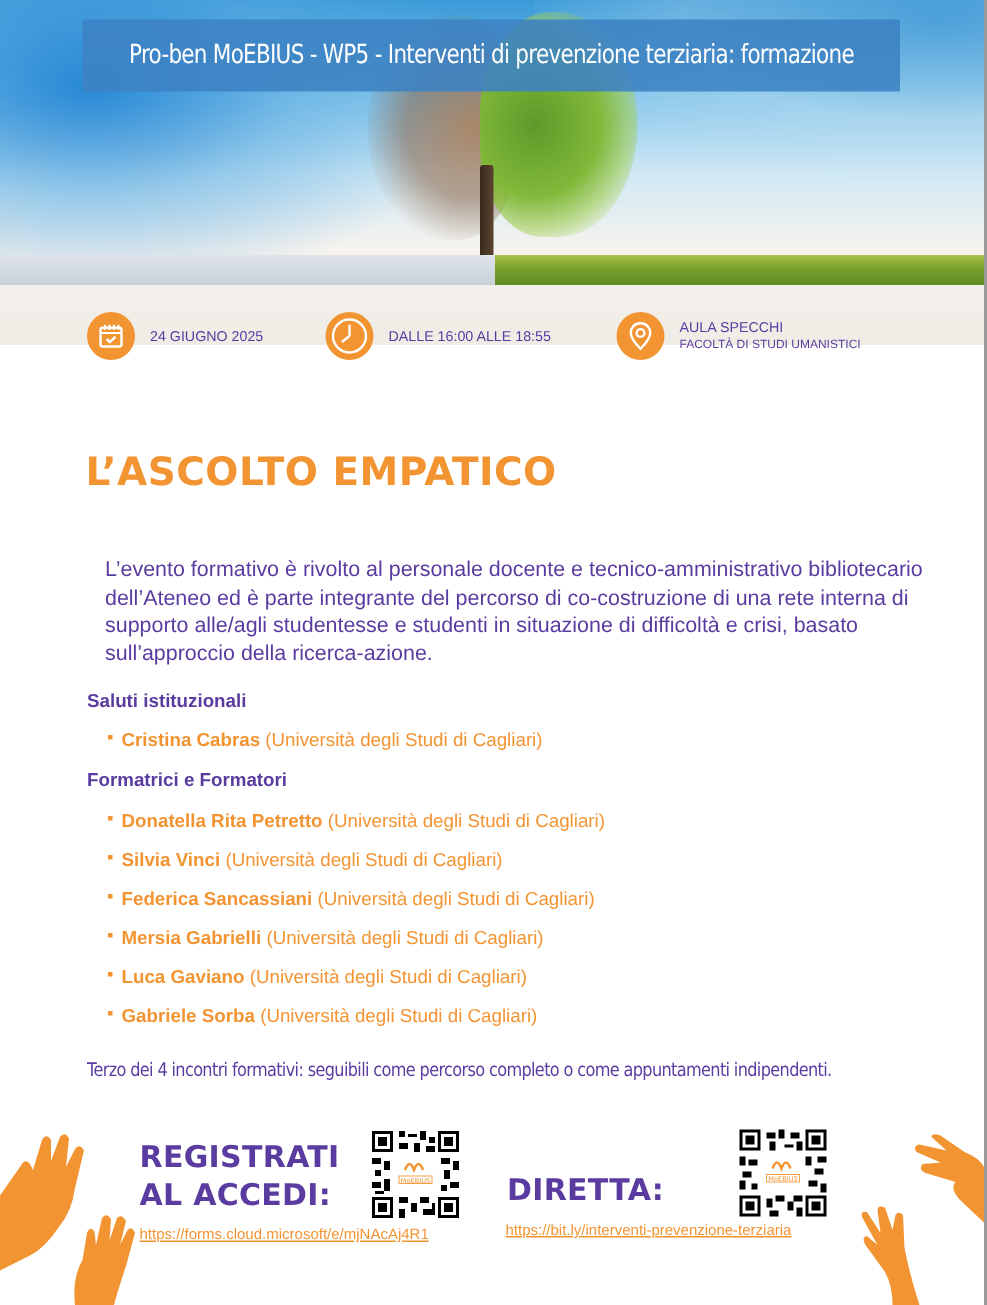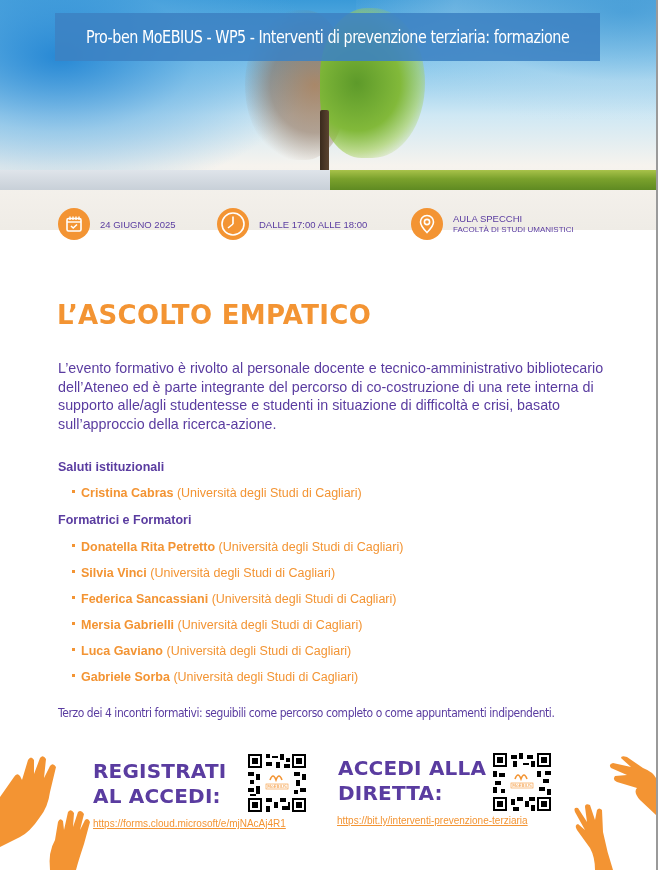--- a/index.html
+++ b/index.html
@@ -66,21 +66,21 @@
 
   
   .title {
     position: absolute; left: 57px; top: 266px; margin: 0;
     color: #f39433; font-family: "DejaVu Sans", sans-serif; font-weight: bold;
     font-size: 26px; line-height: 33px; letter-spacing: 0.3px;
   }
 
   
   .desc {
-    position: absolute; left: 58px; top: 359px; width: 560px; margin: 0;
+    position: absolute; left: 58px; top: 359px; width: 560px; margin: 12px;
     color: #5a3ca0; font-size: 14.3px; line-height: 18.5px;
   }
 
   
   .section-label {
     position: absolute; left: 58px; color: #5a3ca0; font-weight: bold; font-size: 12.5px;
   }
   .speaker {
     position: absolute; left: 72px; font-size: 12.5px; color: #f39433; white-space: nowrap;
   }
@@ -141,21 +141,21 @@
   </div>
 
   <div class="info-item" style="left:217px;">
     <div class="info-icon">
       <svg width="26" height="26" viewBox="0 0 26 26">
         <circle cx="13" cy="13" r="11" fill="none" stroke="#fff" stroke-width="1.6"></circle>
         <line x1="13" y1="13" x2="13" y2="5.5" stroke="#fff" stroke-width="1.6"></line>
         <line x1="13" y1="13" x2="8" y2="17" stroke="#fff" stroke-width="1.6"></line>
       </svg>
     </div>
-    <span class="info-text">DALLE 17:00 ALLE 18:00</span>
+    <span class="info-text">DALLE 16:00 ALLE 18:55</span>
   </div>
 
   <div class="info-item" style="left:411px;">
     <div class="info-icon">
       <svg width="18" height="20" viewBox="0 0 18 20">
         <path d="M9 1.5 C5 1.5 2.5 4.5 2.5 8 C2.5 12 9 18.5 9 18.5 C9 18.5 15.5 12 15.5 8 C15.5 4.5 13 1.5 9 1.5 Z" fill="none" stroke="#fff" stroke-width="1.6"></path>
         <circle cx="9" cy="8" r="2.6" fill="none" stroke="#fff" stroke-width="1.6"></circle>
       </svg>
     </div>
     <span class="info-text">
@@ -251,21 +251,21 @@
     </g>
     <rect x="9" y="10" width="13" height="11" fill="#fff"></rect>
     <path d="M12 14 q1.5 -4 3 0 q1.5 -4 3 0" fill="none" stroke="#f39433" stroke-width="0.8"></path>
     <rect x="10" y="16" width="11" height="2.5" fill="#fff" stroke="#f39433" stroke-width="0.3"></rect>
     <text x="15.5" y="18.2" font-size="2.2" fill="#f39433" text-anchor="middle" font-family="DejaVu Sans, sans-serif">MoEBIUS</text>
   </svg>
 </div>
 <a class="cta-link" style="left:93px; top:818px;">https://forms.cloud.microsoft/e/mjNAcAj4R1</a>
 
 <div class="cta-title" style="left:338px; top:756px;">
-  <span>ACCEDI ALLA</span><br>
+  <br>
   <span>DIRETTA:</span>
 </div>
 <div class="qr" style="left:491px; top:751px;">
   <svg width="62" height="62" viewBox="0 0 31 31">
     <rect width="31" height="31" fill="#fff"></rect>
     <g fill="#000">
       <rect x="1" y="1" width="7" height="7"></rect>
         <rect x="2" y="2" width="5" height="5" fill="#fff"></rect>
         <rect x="3" y="3" width="3" height="3"></rect>
       <rect x="23" y="1" width="7" height="7"></rect>

